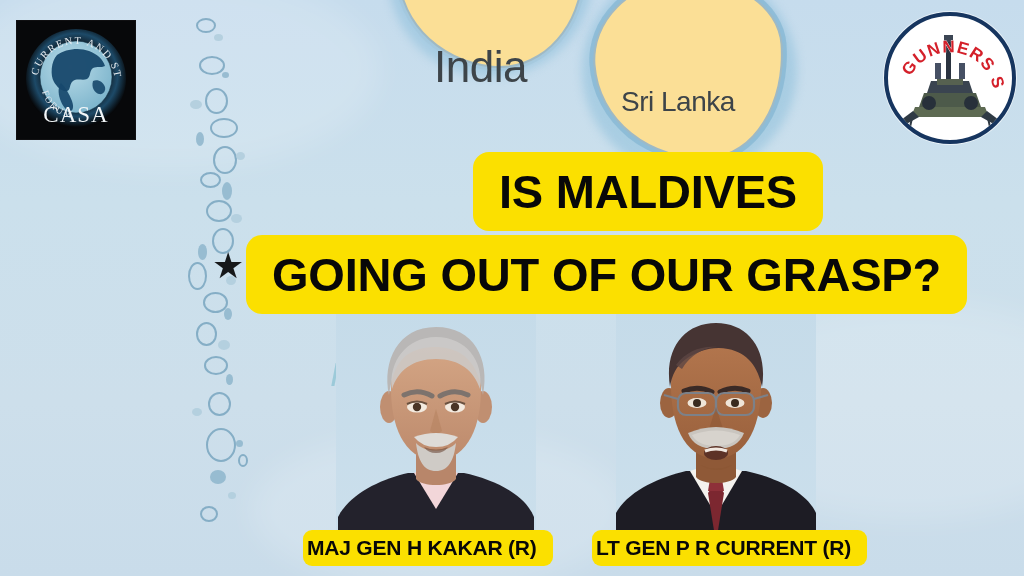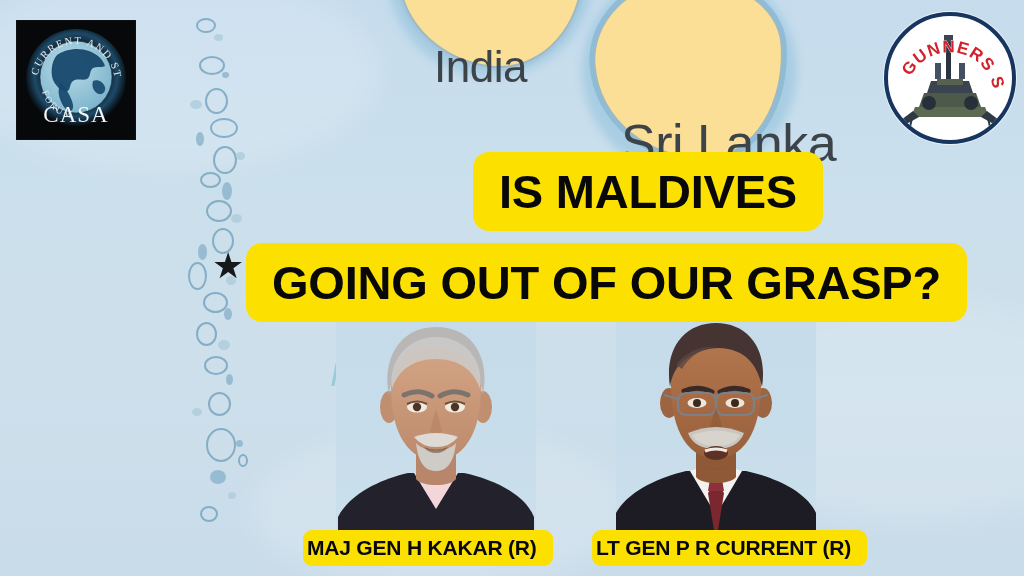--- a/index.html
+++ b/index.html
@@ -84,21 +84,21 @@
   
   .map-label {
     position: absolute;
     color: #3d4449;
     font-family: "Liberation Sans", sans-serif;
     font-weight: 400;
     letter-spacing: -0.5px;
     white-space: nowrap;
   }
   .label-india   { left: 434px; top: 42px;  font-size: 44px; }
-  .label-srilanka{ left: 621px; top: 86px;  font-size: 52px; margin-top: 27px; }
+  .label-srilanka{ left: 621px; top: 86px;  font-size: 28px; }
   .label-male    { left: 249px; top: 254px; font-size: 34px; color: #30363b; font-weight: 500; }
   .label-ocean {
     left: 330px; top: 356px;
     font-size: 33px;
     color: #9ccad9;
     font-style: italic;
     letter-spacing: 0.5px;
   }
   .male-star {
     position: absolute;
@@ -153,21 +153,21 @@
     font-family: "Liberation Sans", sans-serif;
     font-weight: bold;
     font-size: 47px;
     line-height: 1.0;
     letter-spacing: -0.2px;
     border-radius: 16px;
     padding: 16px 26px 16px 26px;
     white-space: nowrap;
   }
   .hl-line-1 { margin-right: 172px; }
-  .hl-line-2 { margin-top: 12px; margin-right: 28px; }
+  .hl-line-2 { margin-top: 4px; margin-right: 28px; }
 
   
   .nameplate {
     position: absolute;
     background: #fbe000;
     color: #080808;
     font-family: "Liberation Sans", sans-serif;
     font-weight: bold;
     font-size: 21px;
     letter-spacing: -0.2px;

